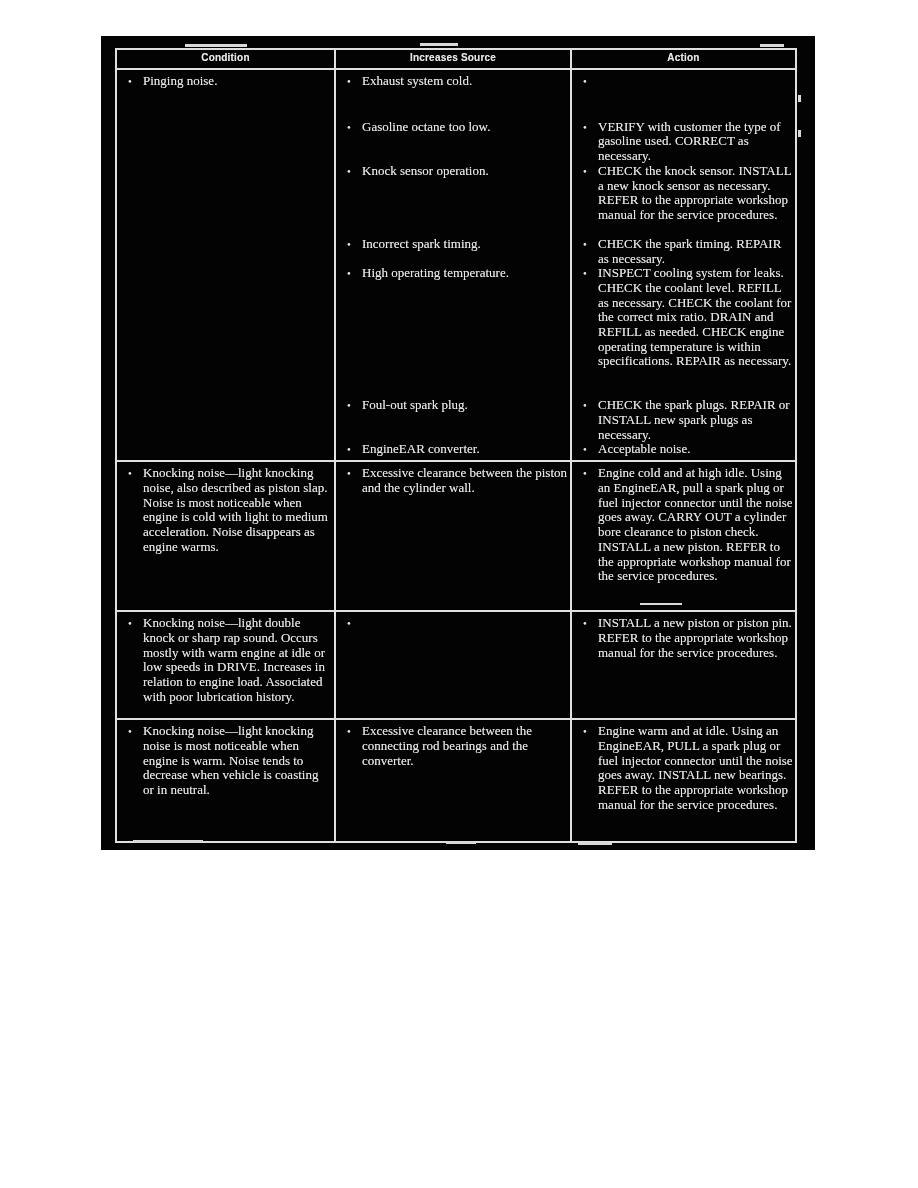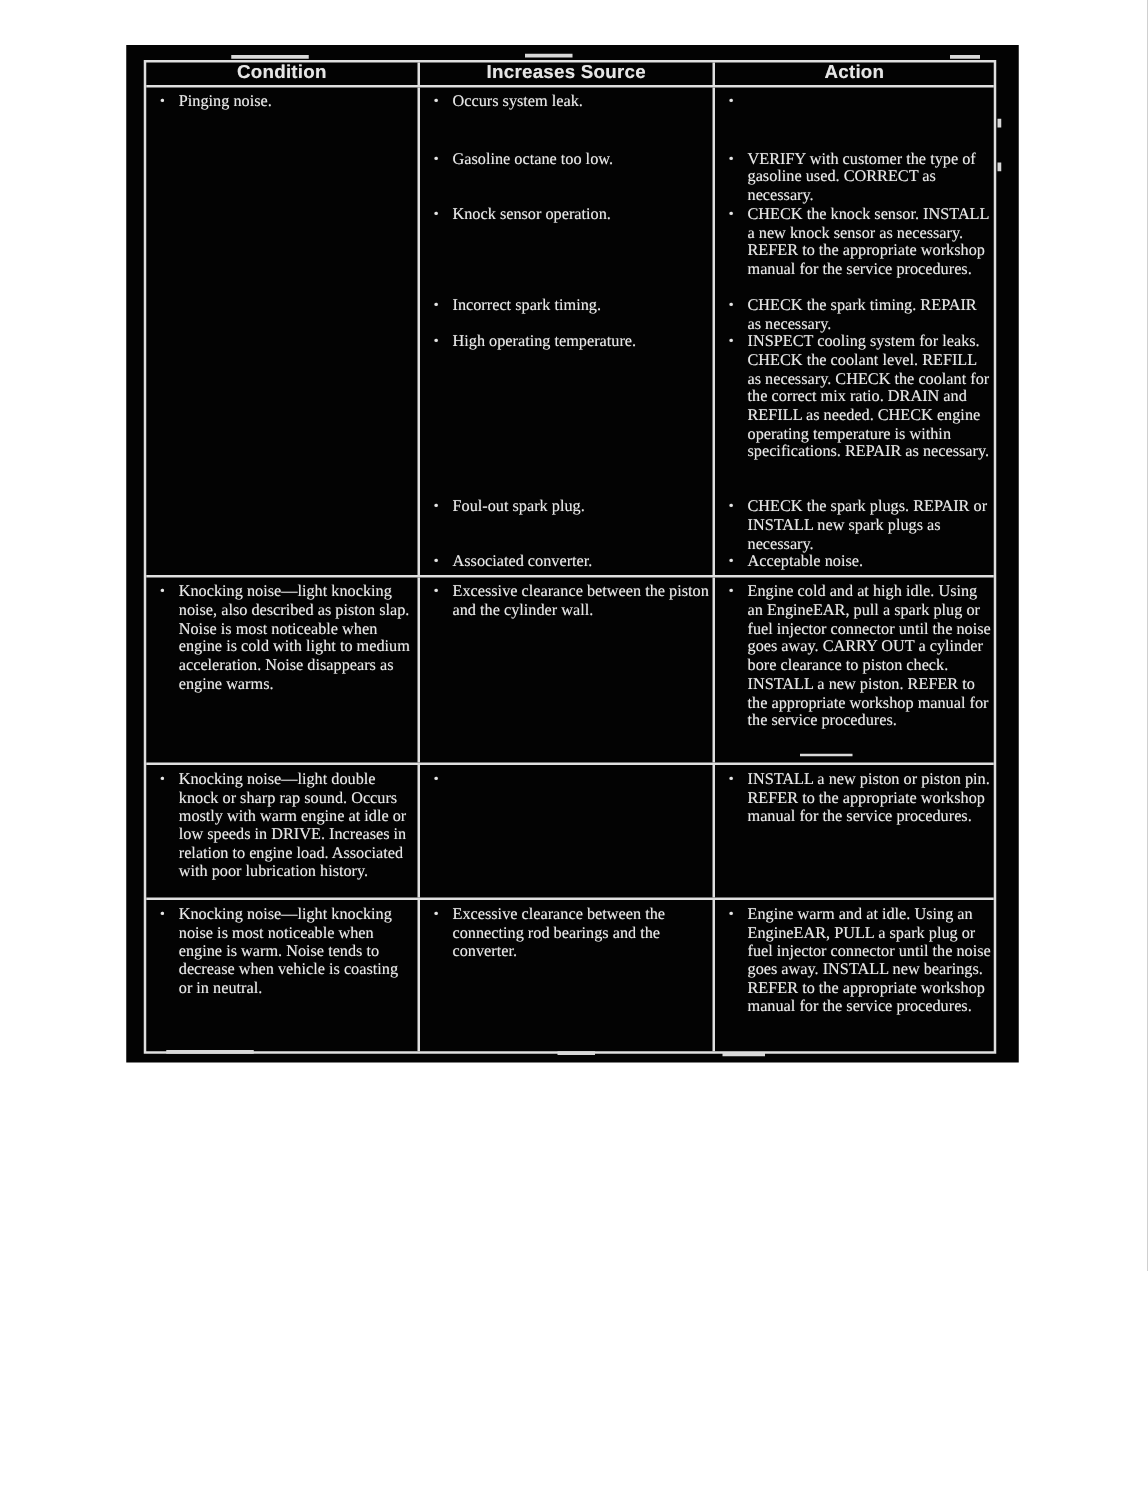--- a/index.html
+++ b/index.html
@@ -29,21 +29,21 @@
   }
   .hrow, .row {
     display: grid;
     grid-template-columns: 219px 236px 223px;
     border-bottom: 2px solid #e0e0e0;
   }
   .row:last-child { border-bottom: none; }
   .hcell {
     font-family: "Liberation Sans", sans-serif;
     font-weight: bold;
-    font-size: 15px;
+    font-size: 10px;
     text-align: center;
     padding: 1px 0 2px 0;
     letter-spacing: 0.2px;
   }
   .c1, .c2 { border-right: 2px solid #e0e0e0; }
   .cell { padding-top: 4px; padding-bottom: 3px; }
   .bi { display: flex; align-items: flex-start; }
   .bullet {
     flex: 0 0 26px;
     text-align: center;
@@ -80,21 +80,21 @@
       <div class="row">
         <div class="cell c1">
           <div class="bi">
             <span class="bullet">•</span>
             <span class="bt">Pinging noise.</span>
           </div>
         </div>
         <div class="cell c2">
           <div class="pair h0 bi">
               <span class="bullet">•</span>
-              <span class="bt">Occurs system leak.</span>
+              <span class="bt">Exhaust system cold.</span>
             </div>
           <div class="pair h1 bi">
               <span class="bullet">•</span>
               <span class="bt">Gasoline octane too low.</span>
             </div>
           <div class="pair h2 bi">
               <span class="bullet">•</span>
               <span class="bt">Knock sensor operation.</span>
             </div>
           <div class="pair h3 bi">
@@ -104,21 +104,21 @@
           <div class="pair h4 bi">
               <span class="bullet">•</span>
               <span class="bt">High operating temperature.</span>
             </div>
           <div class="pair h5 bi">
               <span class="bullet">•</span>
               <span class="bt">Foul-out spark plug.</span>
             </div>
           <div class="pair h6 bi">
               <span class="bullet">•</span>
-              <span class="bt">Associated converter.</span>
+              <span class="bt">EngineEAR converter.</span>
             </div>
         </div>
         <div class="cell">
           <div class="pair h0 bi">
               <span class="bullet">•</span>
             </div>
           <div class="pair h1 bi">
               <span class="bullet">•</span>
               <span class="bt">VERIFY with customer the type of gasoline used. CORRECT as necessary.</span>
             </div>

